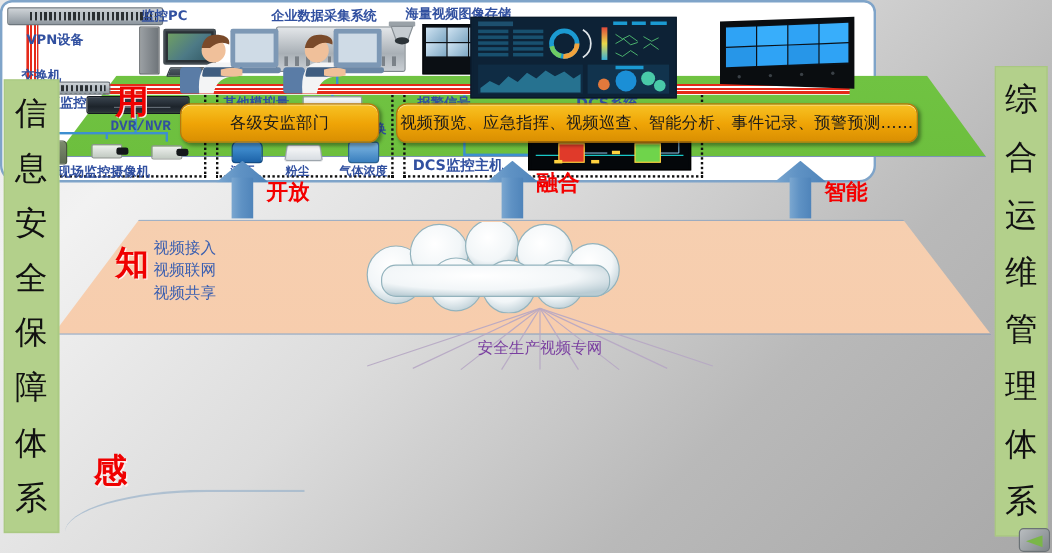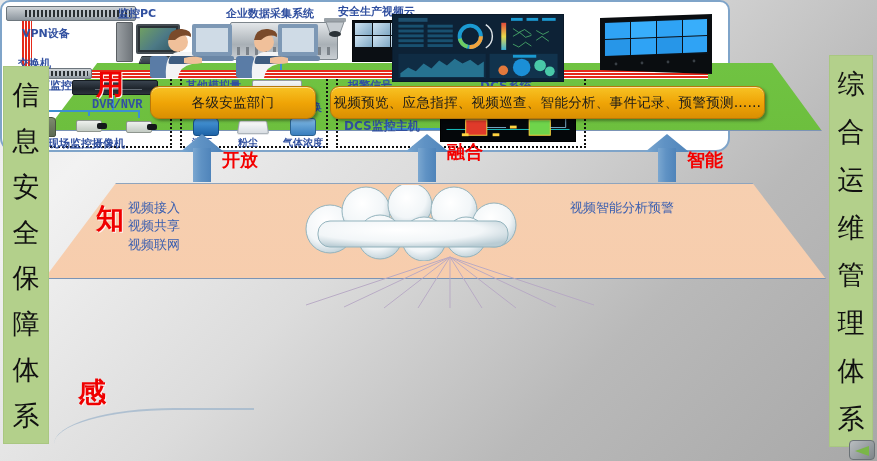--- a/index.html
+++ b/index.html
@@ -442,28 +442,28 @@
         <path d="M150 2 L44 52"></path>
         <path d="M150 2 L84 53"></path>
       <path d="M150 2 L118 53"></path>
         <path d="M150 2 L150 53"></path>
         <path d="M150 2 L182 53"></path>
       <path d="M150 2 L216 53"></path>
         <path d="M150 2 L256 52"></path>
         <path d="M150 2 L294 50"></path>
     </g>
   </svg>
+  <div id="net-label">安全生产视频专网</div>
 
   <div class="know-text" id="know-left">
     <div>视频接入</div>
+    <div>视频联网</div>
     <div>视频共享</div>
-    <div>视频联网</div>
   </div>
   <div class="know-text" id="know-right">
-    <div style="padding-left:14px">视频智能分析预警</div>
   </div>
 
   <div class="layer-glyph" id="glyph-use">用</div>
   <div class="layer-glyph" id="glyph-know">知</div>
   <div class="layer-glyph" id="glyph-sense">感</div>
 
   <div id="layer-sense">
     <div id="sense-inner">
 
       <div class="hw switch" style="left:6px; top:6px; width:130px; height:15px;"></div>
@@ -482,21 +482,21 @@
       <div class="hw monitor" style="left:136px; top:24px; width:44px; height:30px;">
           <div class="scr"></div>
         </div>
       <div class="hw keyboard" style="left:140px; top:56px; width:44px; height:8px;"></div>
       <div class="bluewire" style="left:150px; top:62px; width:2px; height:10px;"></div>
 
       <div class="dev-label" style="left:226px; top:6px;">企业数据采集系统</div>
       <div class="hw server" style="left:230px; top:22px; width:108px; height:38px;"></div>
       <div class="bluewire" style="left:280px; top:60px; width:2px; height:12px;"></div>
 
-      <div class="dev-label" style="left:338px; top:4px;">安全生产视频云</div>
+      <div class="dev-label" style="left:338px; top:4px;">海量视频图像存储</div>
       <svg style="position:absolute; left:322px; top:17px; width:26px; height:22px; z-index:16;" viewBox="0 0 26 22">
         <rect x="2" y="1" width="22" height="4" rx="1" fill="#9aa2a8"></rect>
         <path d="M4 5 L22 5 L18 16 L8 16 Z" fill="#c6ccd1" stroke="#888f95"></path>
         <ellipse cx="13" cy="17" rx="6" ry="3" fill="#2c3338"></ellipse>
       </svg>
       <div class="bluewire" style="left:200px; top:28px; width:124px; height:2px;"></div>
       <div class="bluewire" style="left:200px; top:28px; width:2px; height:32px;"></div>
 
       <div class="hw videowall-small" style="left:352px; top:20px; width:112px; height:42px;">
         <div class="grid">
@@ -548,21 +548,21 @@
       <div class="dev-label sm" style="left:192px; top:136px;">液压</div>
       <div class="dev-label sm" style="left:238px; top:136px;">粉尘</div>
       <div class="dev-label sm" style="left:283px; top:136px;">气体浓度</div>
 
       <div class="dash-box" style="left:336px; top:76px; width:250px; height:72px;"></div>
       <div class="dev-label" style="left:348px; top:78px;">报警信号</div>
       <div class="hw rack-server" style="left:344px; top:90px; width:86px; height:26px;"></div>
       <div class="bluewire" style="left:386px; top:72px; width:2px; height:9px;"></div>
       <div class="bluewire" style="left:386px; top:115px; width:2px; height:14px;"></div>
       <div class="bluewire" style="left:386px; top:128px; width:56px; height:2px;"></div>
-      <div class="dev-label" style="left:344px; top:118px; font-size:12px;">DCS监控主机</div>
+      <div class="dev-label" style="left:344px; top:130px; font-size:12px;">DCS监控主机</div>
       <div class="dev-label" style="left:480px; top:78px; font-size:12px;">DCS系统</div>
       <svg class="hw dcs-screen" style="left:440px; top:90px; width:136px; height:52px;" viewBox="0 0 136 52">
         <rect width="136" height="52" fill="#04070a"></rect>
         <g stroke="#18c7c7" stroke-width="1" fill="none">
           <path d="M4 26 H132"></path>
             <path d="M4 12 H132"></path>
             <path d="M4 40 H132"></path>
         </g>
         <rect x="14" y="6" width="20" height="12" fill="#e03a2a" stroke="#ffd23f"></rect>
         <rect x="84" y="6" width="20" height="12" fill="#6fd44b" stroke="#ffd23f"></rect>

